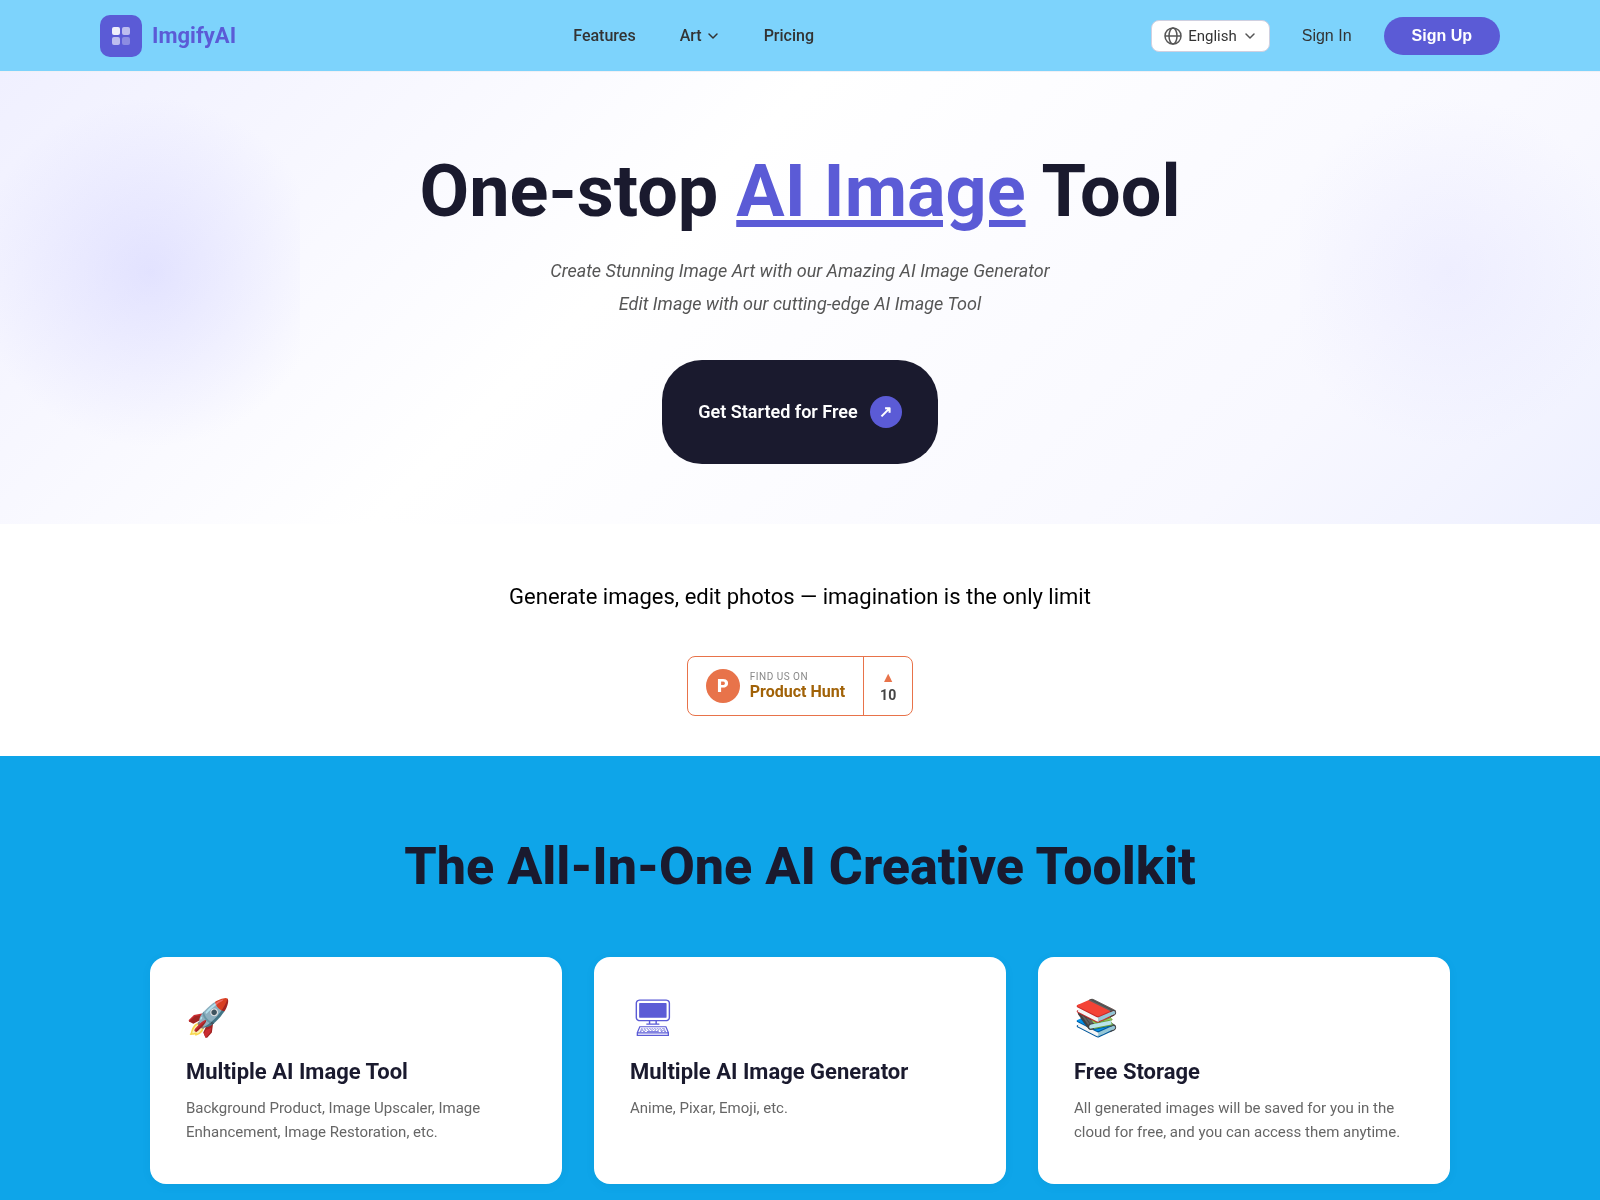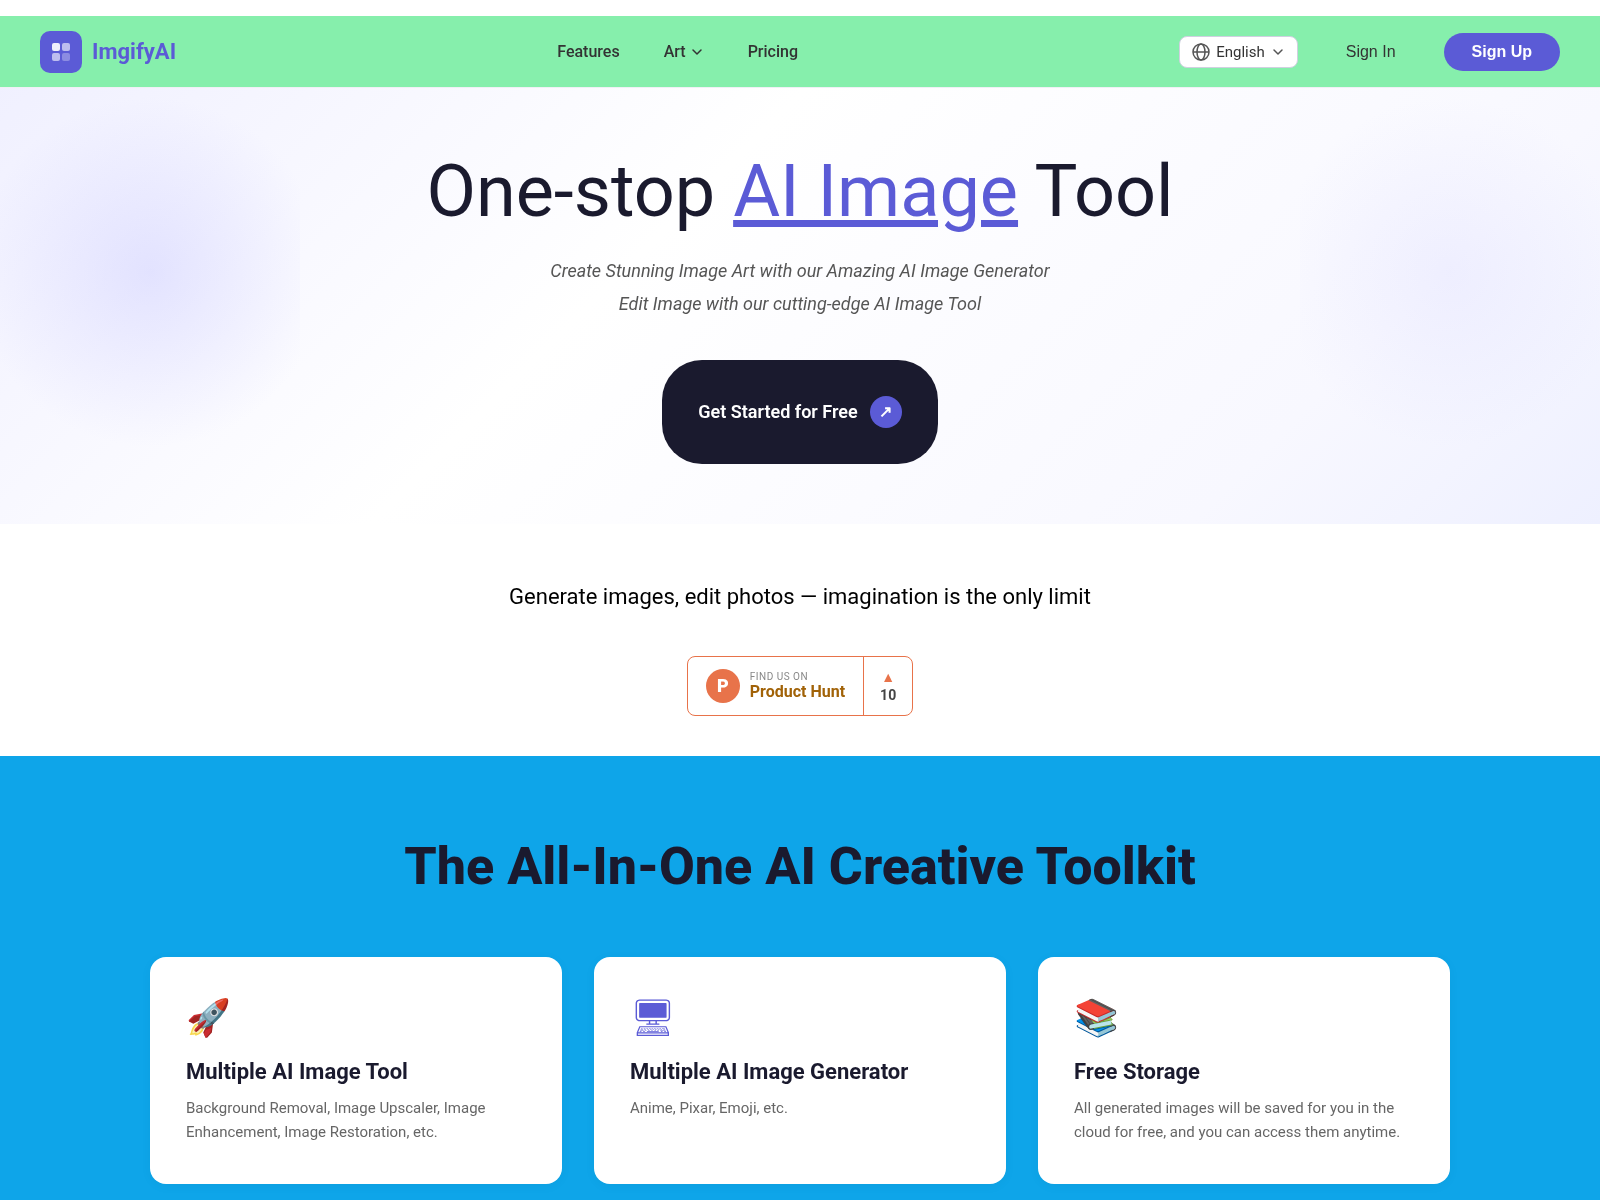--- a/index.html
+++ b/index.html
@@ -10,26 +10,26 @@
       width: 1600px;
       min-height: 1200px;
       overflow-x: hidden;
     }
 
     
     nav {
       display: flex;
       align-items: center;
       justify-content: space-between;
-      padding: 0 40px;
+      padding: 0 100px;
       height: 72px;
-      background: #86efac;
+      background: #7dd3fc;
       border-bottom: 1px solid #f0f0f5;
       position: sticky;
-      top: 16px;
+      top: 0;
       z-index: 100;
     }
     .nav-logo {
       display: flex;
       align-items: center;
       gap: 10px;
       text-decoration: none;
     }
     .logo-icon {
       width: 42px;
@@ -64,21 +64,21 @@
       font-weight: 500;
     }
     .nav-art {
       display: flex;
       align-items: center;
       gap: 4px;
     }
     .nav-right {
       display: flex;
       align-items: center;
-      gap: 32px;
+      gap: 16px;
     }
     .lang-selector {
       display: flex;
       align-items: center;
       gap: 6px;
       border: 1px solid #d0d0e0;
       border-radius: 8px;
       padding: 6px 12px;
       font-size: 15px;
       color: #333;
@@ -110,21 +110,21 @@
 
     
     .hero {
       background: linear-gradient(135deg, #f0f0ff 0%, #ffffff 40%, #f8f8ff 80%, #eef0ff 100%);
       padding: 80px 80px 60px;
       text-align: center;
       position: relative;
     }
     .hero h1 {
       font-size: 72px;
-      font-weight: 400;
+      font-weight: 700;
       color: #1a1a2e;
       line-height: 1.1;
       margin-bottom: 24px;
     }
     .hero h1 .highlight {
       color: #5b5bd6;
       text-decoration: underline;
       text-decoration-color: #5b5bd6;
       text-underline-offset: 4px;
     }
@@ -374,21 +374,21 @@
   </div>
 </section>
 
 <section class="toolkit-section">
   <h2 class="toolkit-title">The All-In-One AI Creative Toolkit</h2>
 
   <div class="cards-grid">
     <div class="card">
       <span class="card-icon">🚀</span>
       <div class="card-title">Multiple AI Image Tool</div>
-      <div class="card-desc">Background Removal, Image Upscaler, Image Enhancement, Image Restoration, etc.</div>
+      <div class="card-desc">Background Product, Image Upscaler, Image Enhancement, Image Restoration, etc.</div>
     </div>
     <div class="card">
       <span class="card-icon">🖥</span>
       <div class="card-title">Multiple AI Image Generator</div>
       <div class="card-desc">Anime, Pixar, Emoji, etc.</div>
     </div>
     <div class="card">
       <span class="card-icon">📚</span>
       <div class="card-title">Free Storage</div>
       <div class="card-desc">All generated images will be saved for you in the cloud for free, and you can access them anytime.</div>

